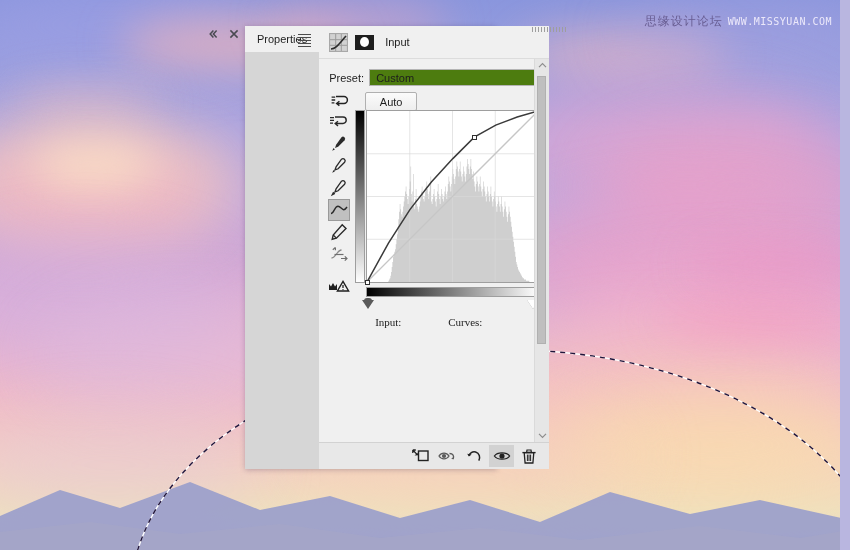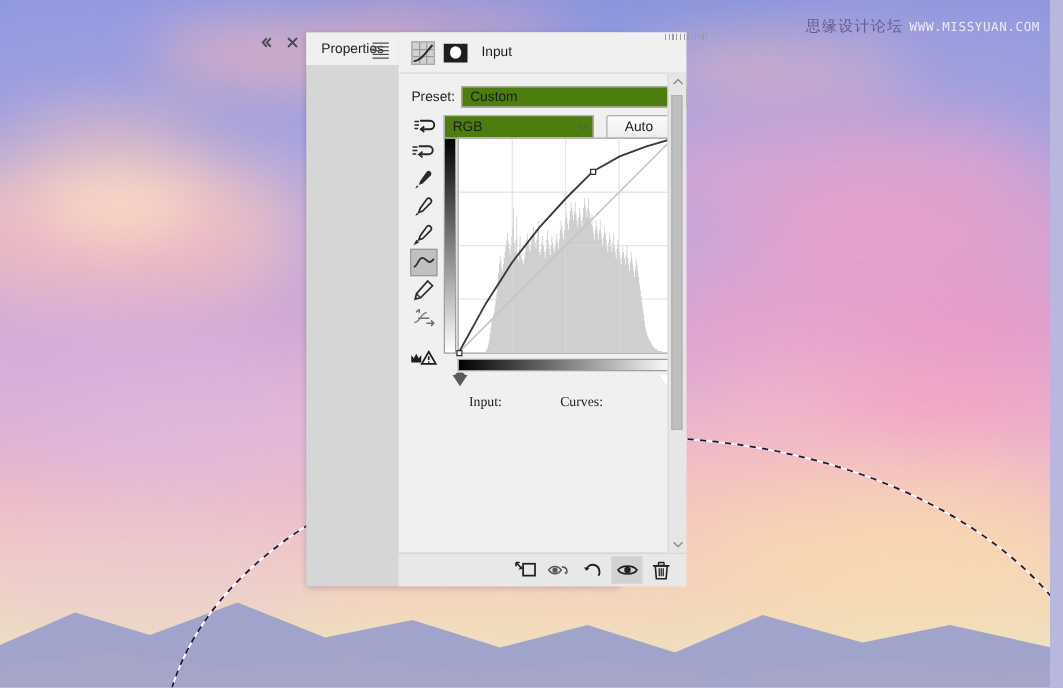--- a/index.html
+++ b/index.html
@@ -268,26 +268,20 @@
           </div>
 
           <div class="row" style="margin-top:6px;padding-left:6px;align-items:center;">
             <span style="width:30px;display:flex;justify-content:center;">
               <svg width="19" height="15" viewBox="0 0 19 15">
                 <path d="M5 2.6h8a3.4 3.4 0 0 1 0 6.8H6.2" fill="none" stroke="#222" stroke-width="1.5"></path>
                 <path d="M8.4 7.2 L5.6 9.4 L8.4 11.6" fill="none" stroke="#222" stroke-width="1.4"></path>
                 <path d="M0.6 3.2H4.2M0.6 6H4.2M0.6 8.8H3.4" stroke="#222" stroke-width="1.3"></path>
               </svg>
             </span>
-            <div class="select" style="width:120px;height:19px;">
-              <span class="val">RGB</span>
-              <svg class="chev" viewBox="0 0 11 11">
-                <path d="M2.5 4 L5.5 7.2 L8.5 4" fill="none" stroke="#555" stroke-width="1.1"></path>
-              </svg>
-            </div>
             <div class="btn" style="margin-left:10px;width:52px;">
               <span>Auto</span>
             </div>
           </div>
 
           <div class="rail">
             <div class="tool">
               <svg width="20" height="16" viewBox="0 0 20 16">
                 <path d="M6 3h8a3.2 3.2 0 0 1 0 6.4H7" fill="none" stroke="#2a2a2a" stroke-width="1.5"></path>
                 <path d="M9 7.3 L6.2 9.6 L9 11.9" fill="none" stroke="#2a2a2a" stroke-width="1.4"></path>

